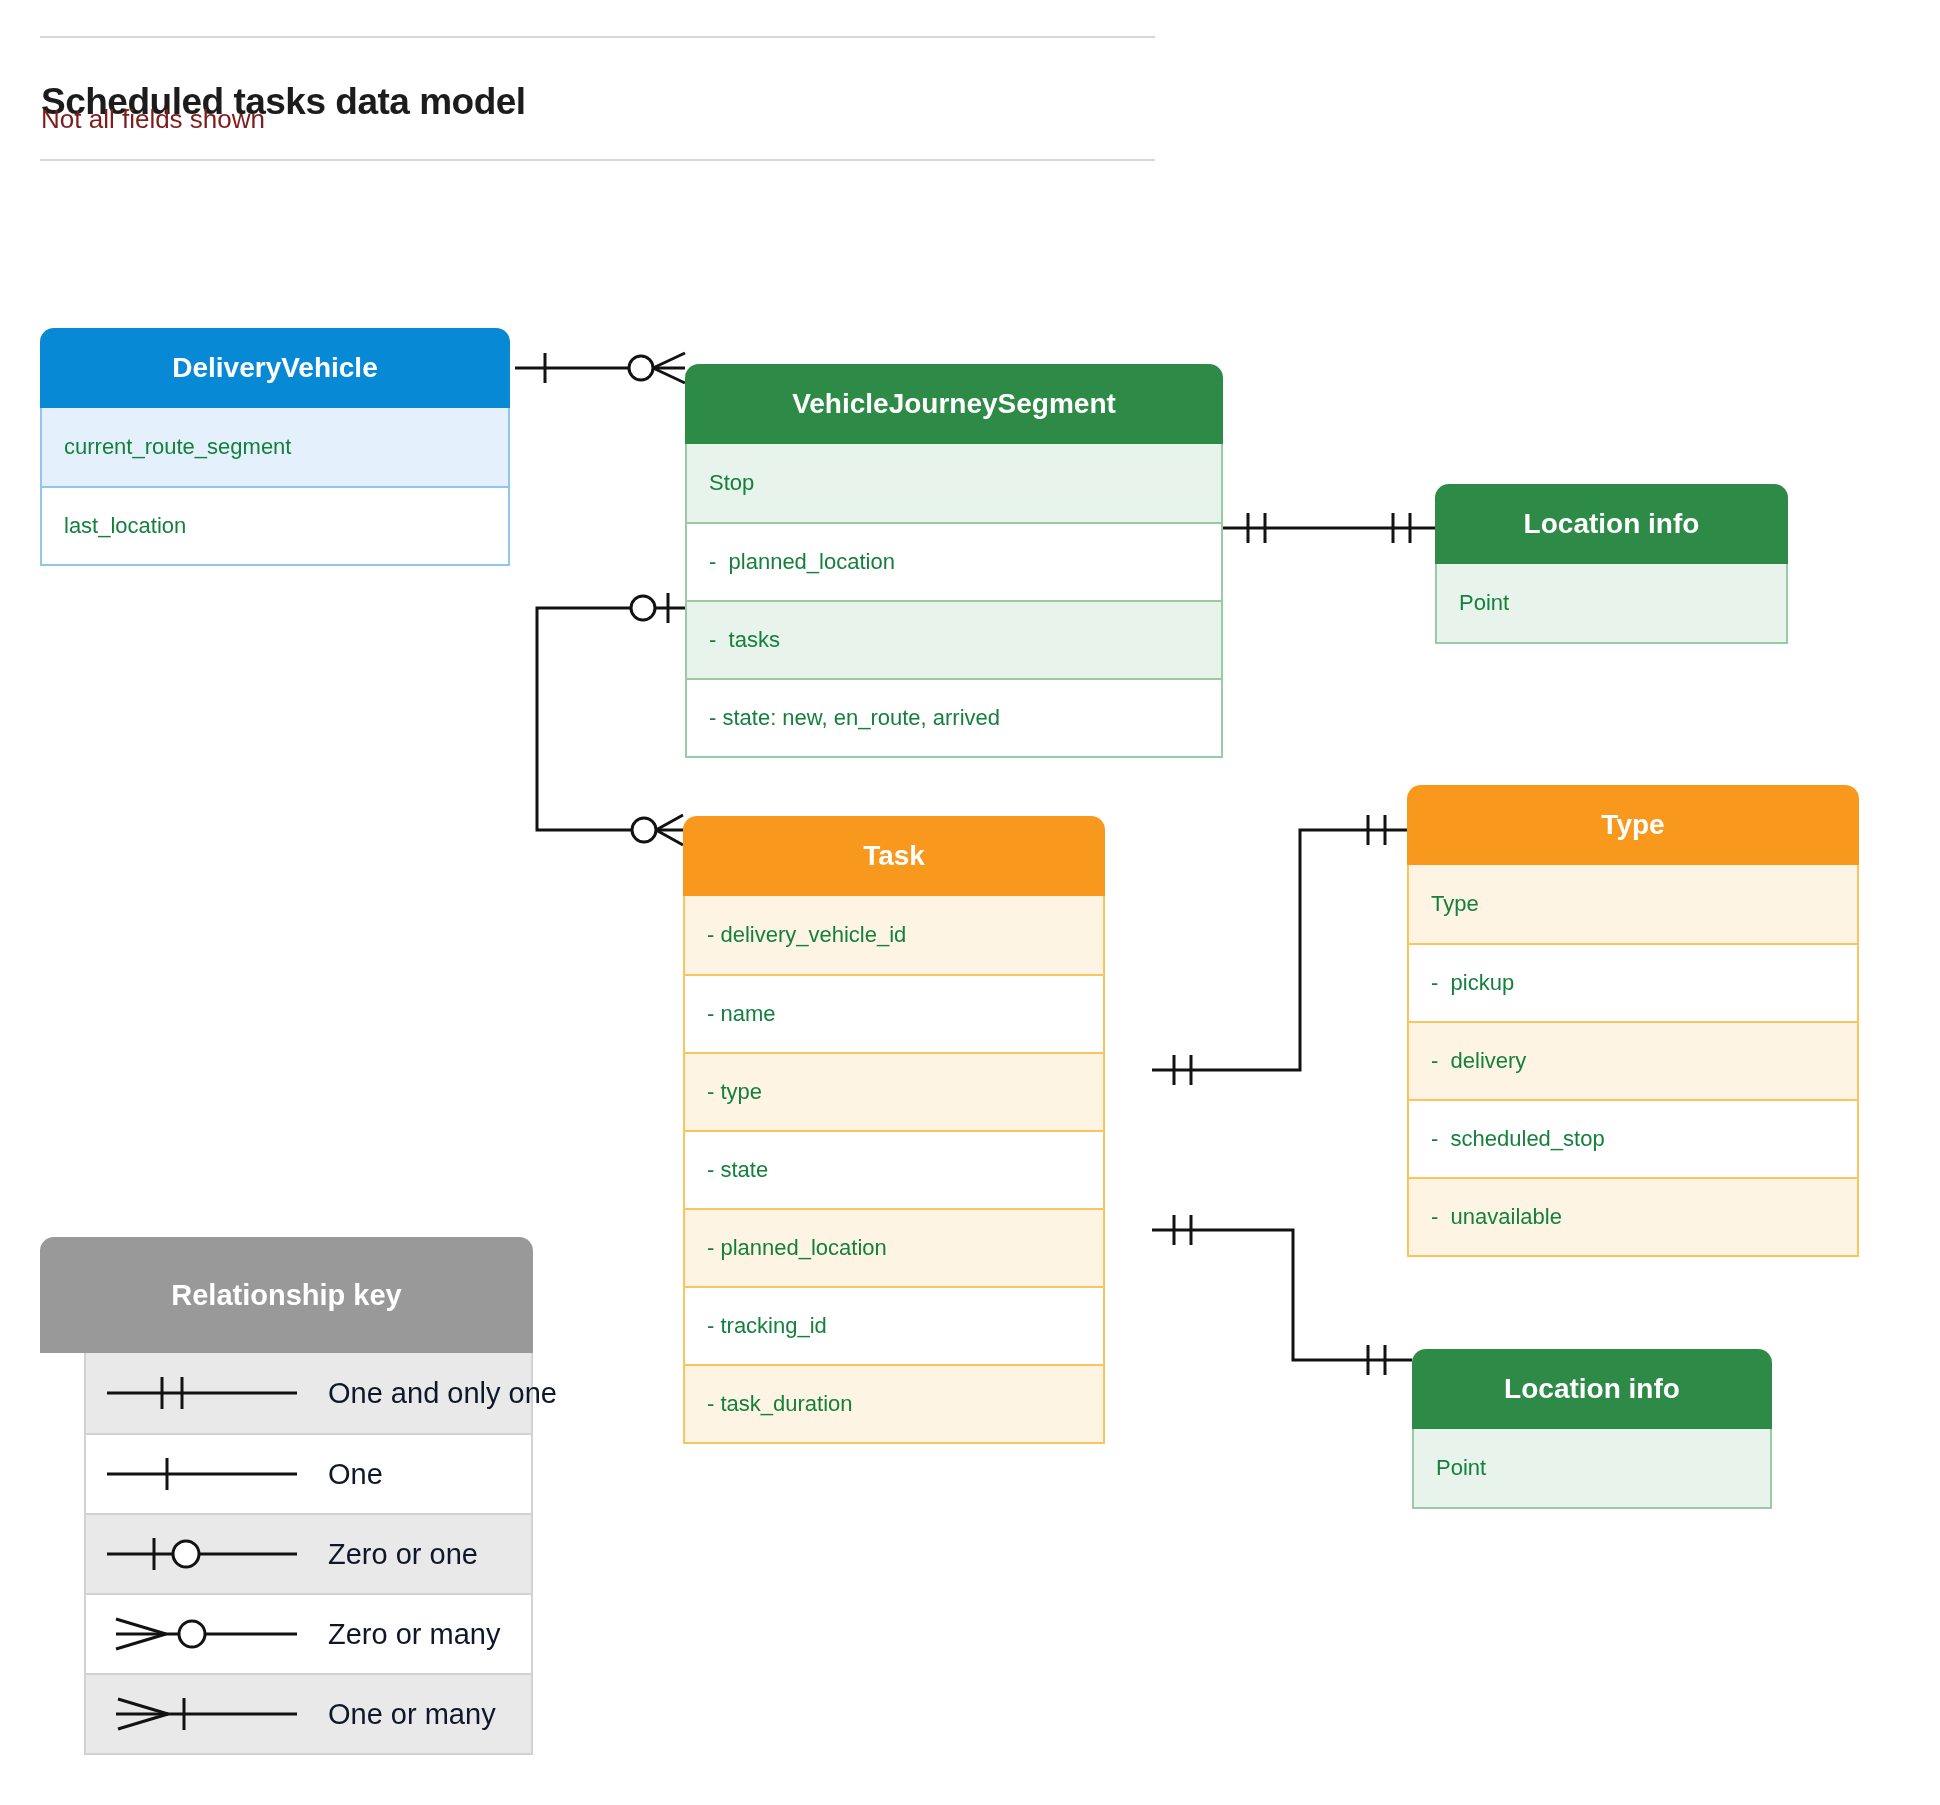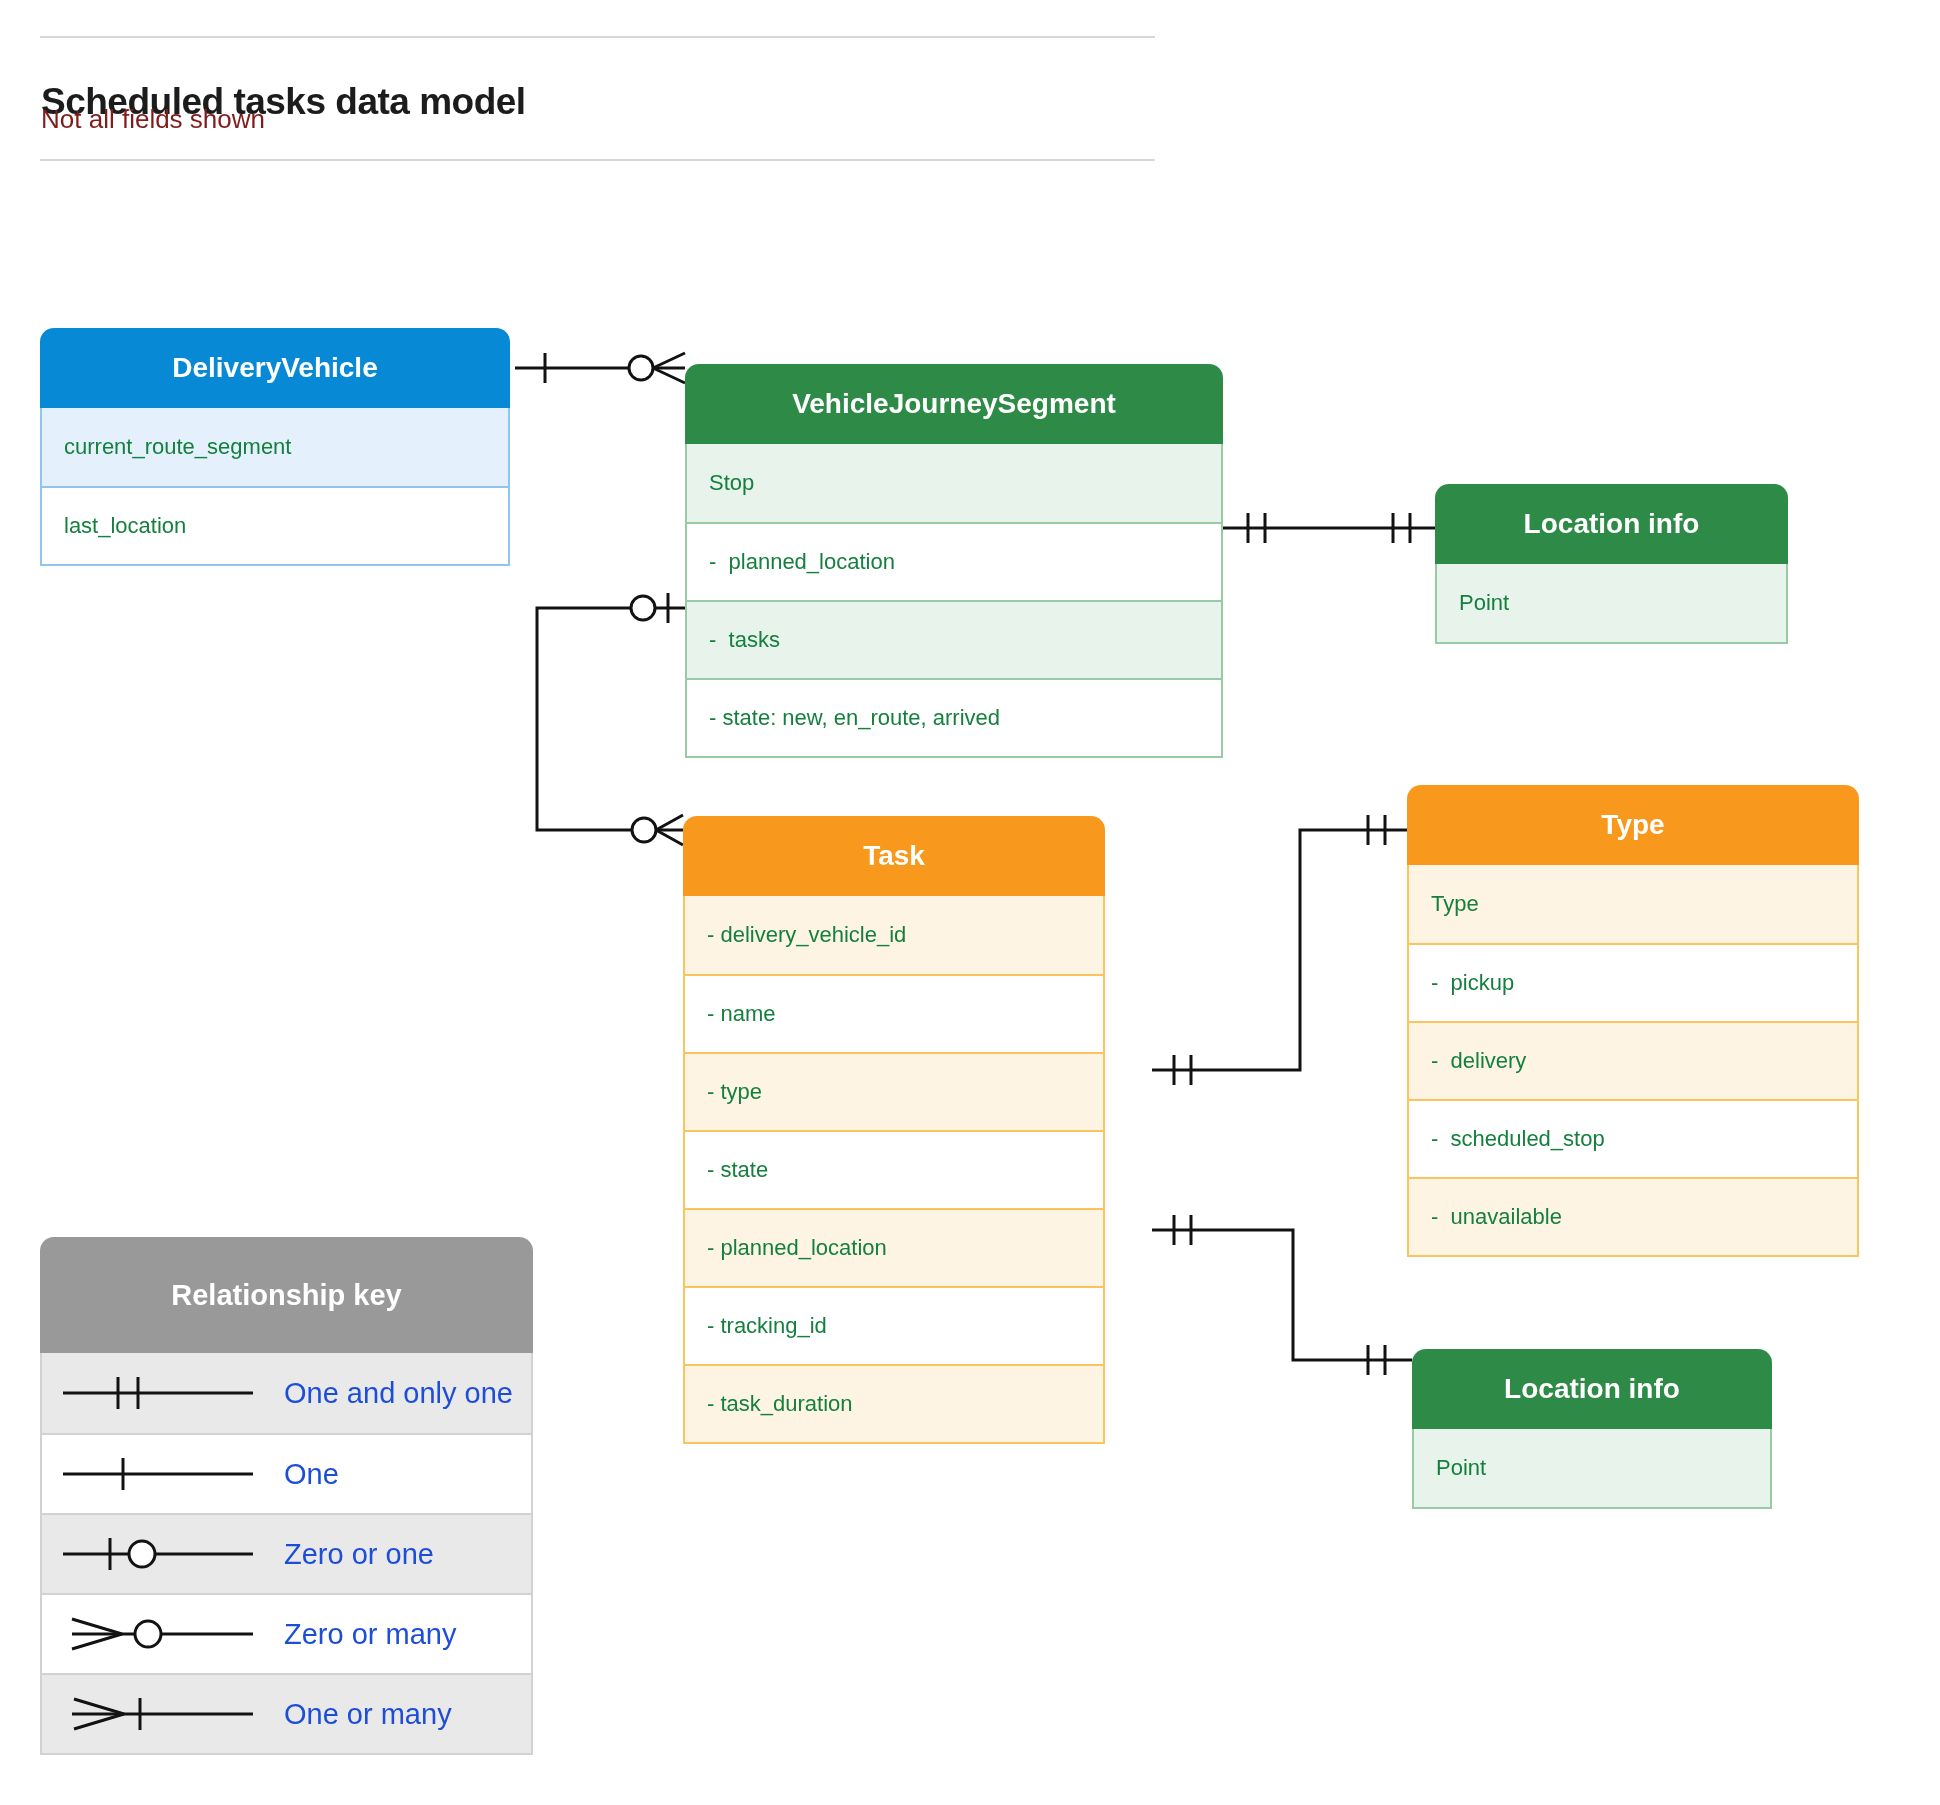--- a/index.html
+++ b/index.html
@@ -45,21 +45,21 @@
   #entity-delivery-vehicle{left:40px;top:328px;width:470px;}
   #entity-vehicle-journey-segment{left:685px;top:328px;width:538px;}
   #entity-location-info-top{left:1435px;top:448px;width:353px;}
   #entity-task{left:683px;top:816px;width:422px;}
   #entity-type{left:1407px;top:785px;width:452px;}
   #entity-location-info-bottom{left:1412px;top:1313px;width:360px;}
 
   
   #legend{left:40px;top:1237px;width:493px;}
   #legend .entity-header{height:116px;font-size:29px;}
-  #legend .row{height:82px;padding-left:16px;color:#1d4ed8;font-size:29px;}
+  #legend .row{height:82px;padding-left:16px;color:#0f172a;font-size:29px;margin-left:44px;}
   .legend-symbol{flex:0 0 auto;width:200px;height:48px;margin-right:26px;}
   .legend-symbol path,.legend-symbol line{stroke:#121212;stroke-width:3;fill:none;}
   .legend-symbol circle{stroke:#121212;stroke-width:3;fill:#ffffff;}
 
   #connector-overlay{position:absolute;left:0;top:0;width:1940px;height:1805px;pointer-events:none;}
   #connector-overlay path,#connector-overlay line{stroke:#121212;stroke-width:3;fill:none;}
   #connector-overlay circle{stroke:#121212;stroke-width:3;fill:#ffffff;}
 </style>
 </head>
 <body>

